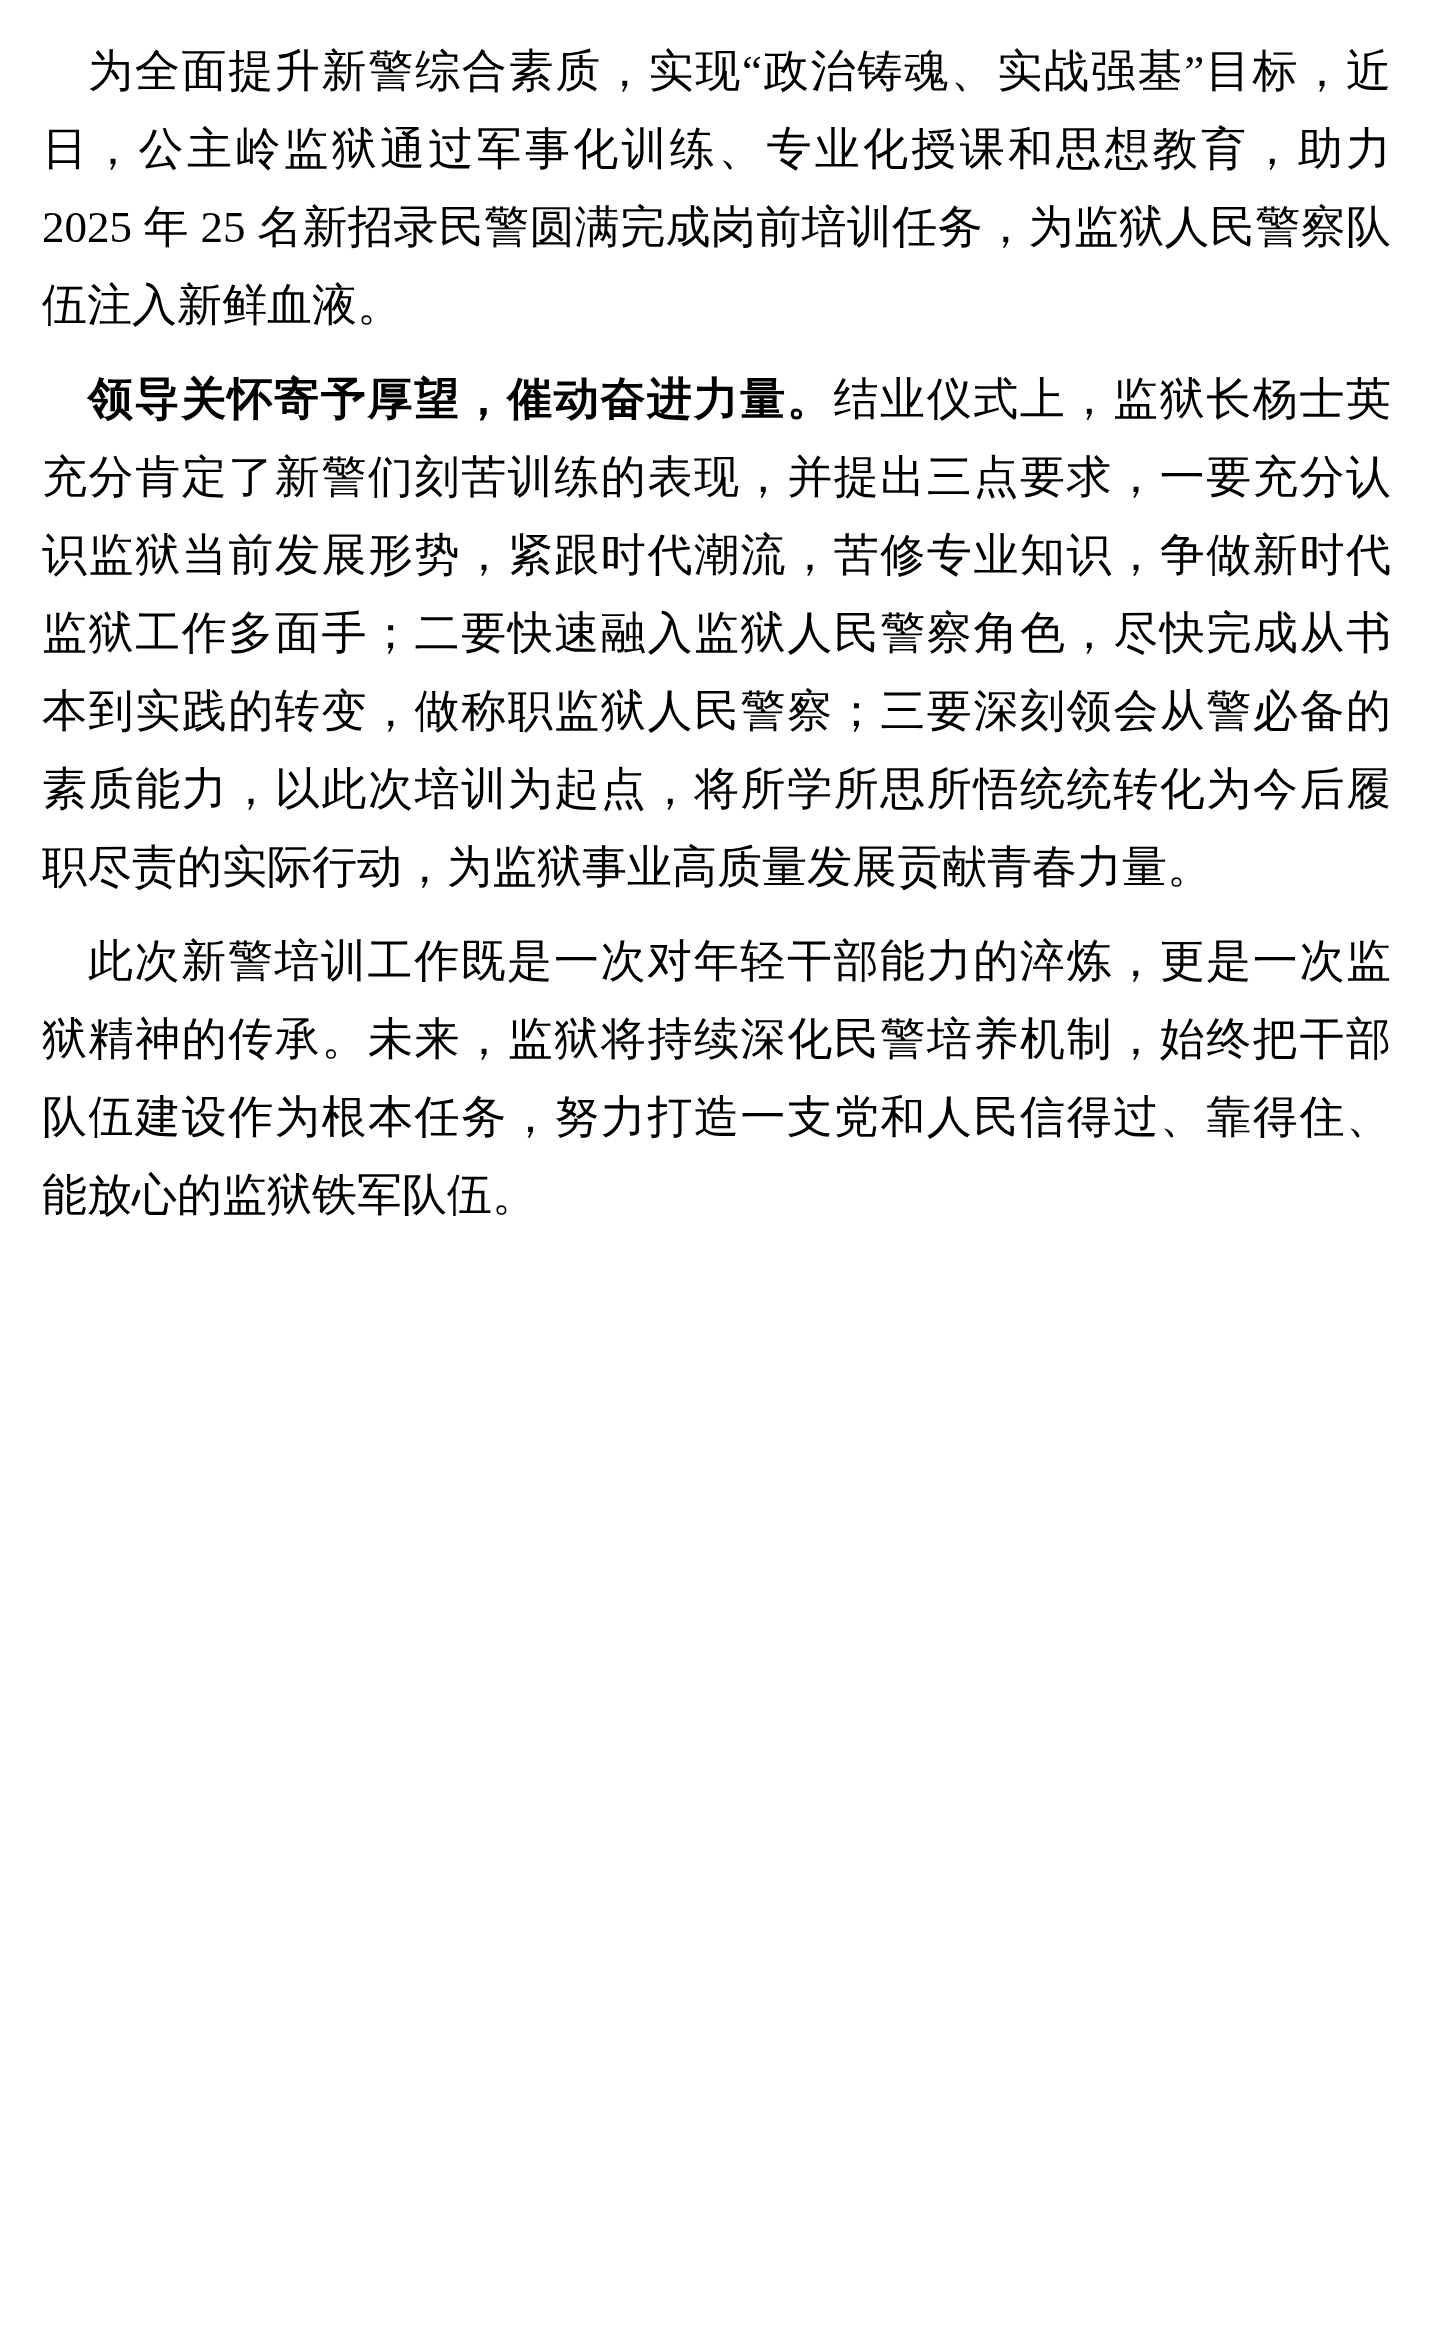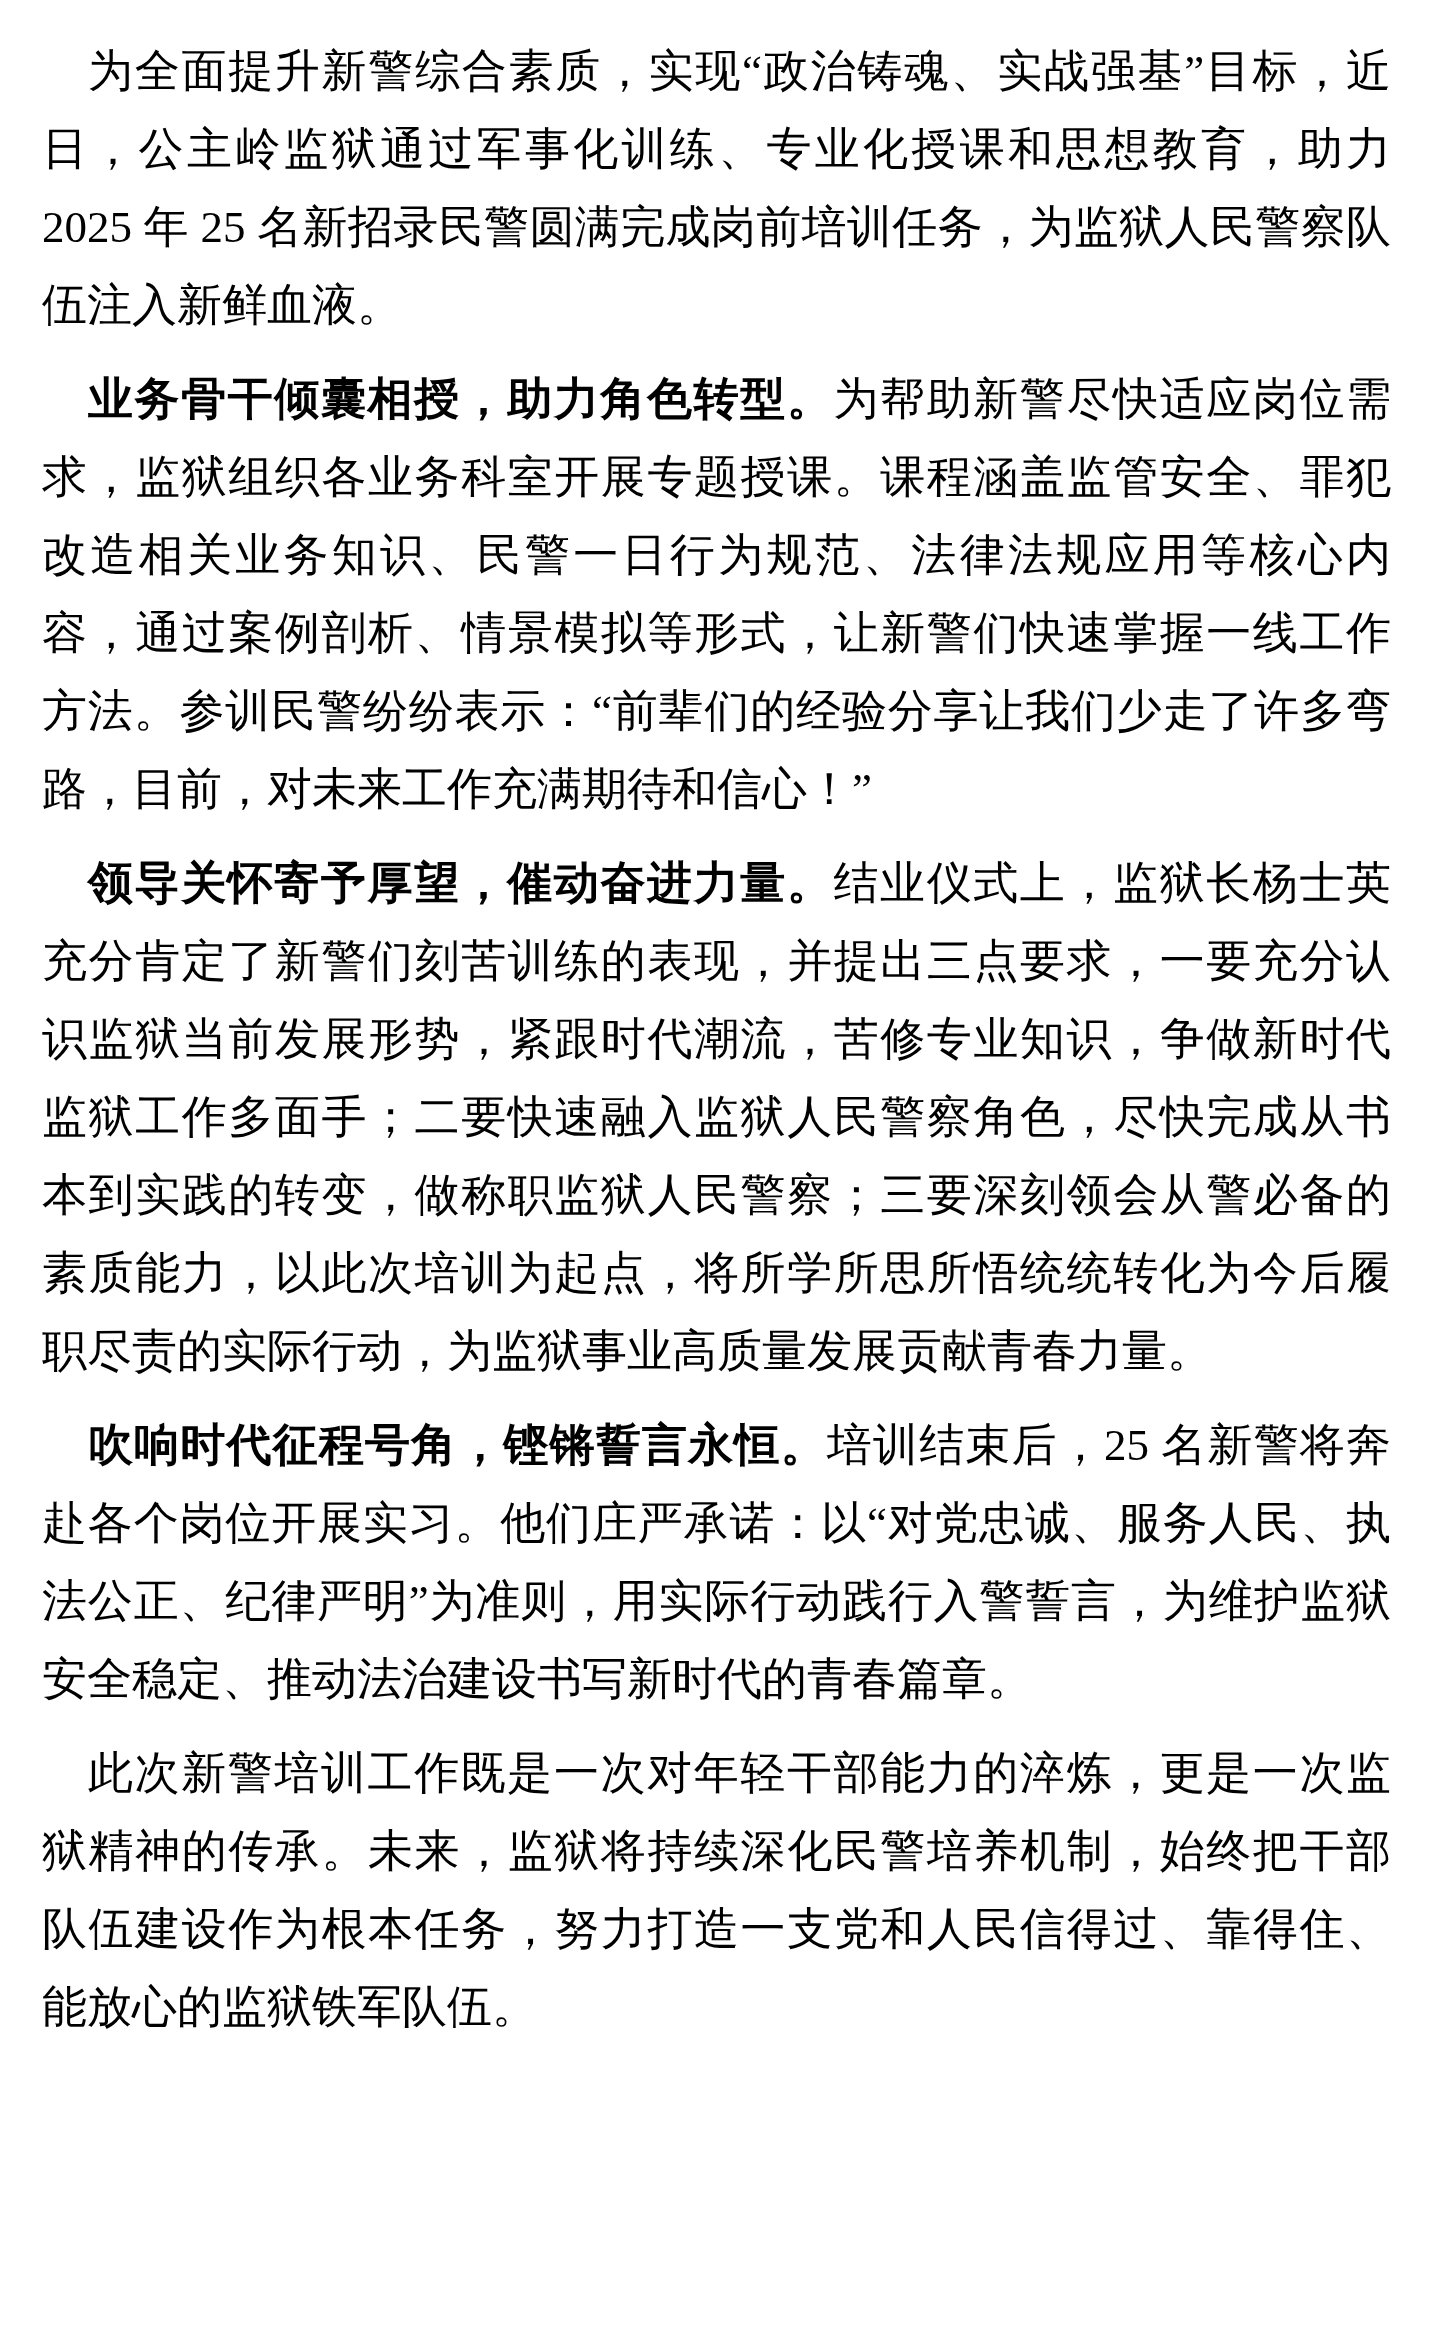--- a/index.html
+++ b/index.html
@@ -31,20 +31,18 @@
     font-weight: bold;
   }
 </style>
 </head>
 <body>
 
 <div class="page">
   <p class="para"><span class="lead"></span><span>为全面提升新警综合素质，实现“政治铸魂、实战强基”目标，近日，公主岭监狱通过军事化训练、专业化授课和思想教育，助力 2025 年 25 名新招录民警圆满完成岗前培训任务，为监狱人民警察队伍注入新鲜血液。</span></p>
 
 
-  <p class="para"><span class="lead">业务骨干倾囊相授，助力角色转型。</span><span>为帮助新警尽快适应岗位需求，监狱组织各业务科室开展专题授课。课程涵盖监管安全、罪犯改造相关业务知识、民警一日行为规范、法律法规应用等核心内容，通过案例剖析、情景模拟等形式，让新警们快速掌握一线工作方法。参训民警纷纷表示：“前辈们的经验分享让我们少走了许多弯路，目前，对未来工作充满期待和信心！”</span></p>
 
   <p class="para"><span class="lead">领导关怀寄予厚望，催动奋进力量。</span><span>结业仪式上，监狱长杨士英充分肯定了新警们刻苦训练的表现，并提出三点要求，一要充分认识监狱当前发展形势，紧跟时代潮流，苦修专业知识，争做新时代监狱工作多面手；二要快速融入监狱人民警察角色，尽快完成从书本到实践的转变，做称职监狱人民警察；三要深刻领会从警必备的素质能力，以此次培训为起点，将所学所思所悟统统转化为今后履职尽责的实际行动，为监狱事业高质量发展贡献青春力量。</span></p>
 
-  <p class="para"><span class="lead">吹响时代征程号角，铿锵誓言永恒。</span><span>培训结束后，25 名新警将奔赴各个岗位开展实习。他们庄严承诺：以“对党忠诚、服务人民、执法公正、纪律严明”为准则，用实际行动践行入警誓言，为维护监狱安全稳定、推动法治建设书写新时代的青春篇章。</span></p>
 
   <p class="para"><span class="lead"></span><span>此次新警培训工作既是一次对年轻干部能力的淬炼，更是一次监狱精神的传承。未来，监狱将持续深化民警培养机制，始终把干部队伍建设作为根本任务，努力打造一支党和人民信得过、靠得住、能放心的监狱铁军队伍。</span></p>
 </div>
 
 </body></html>

